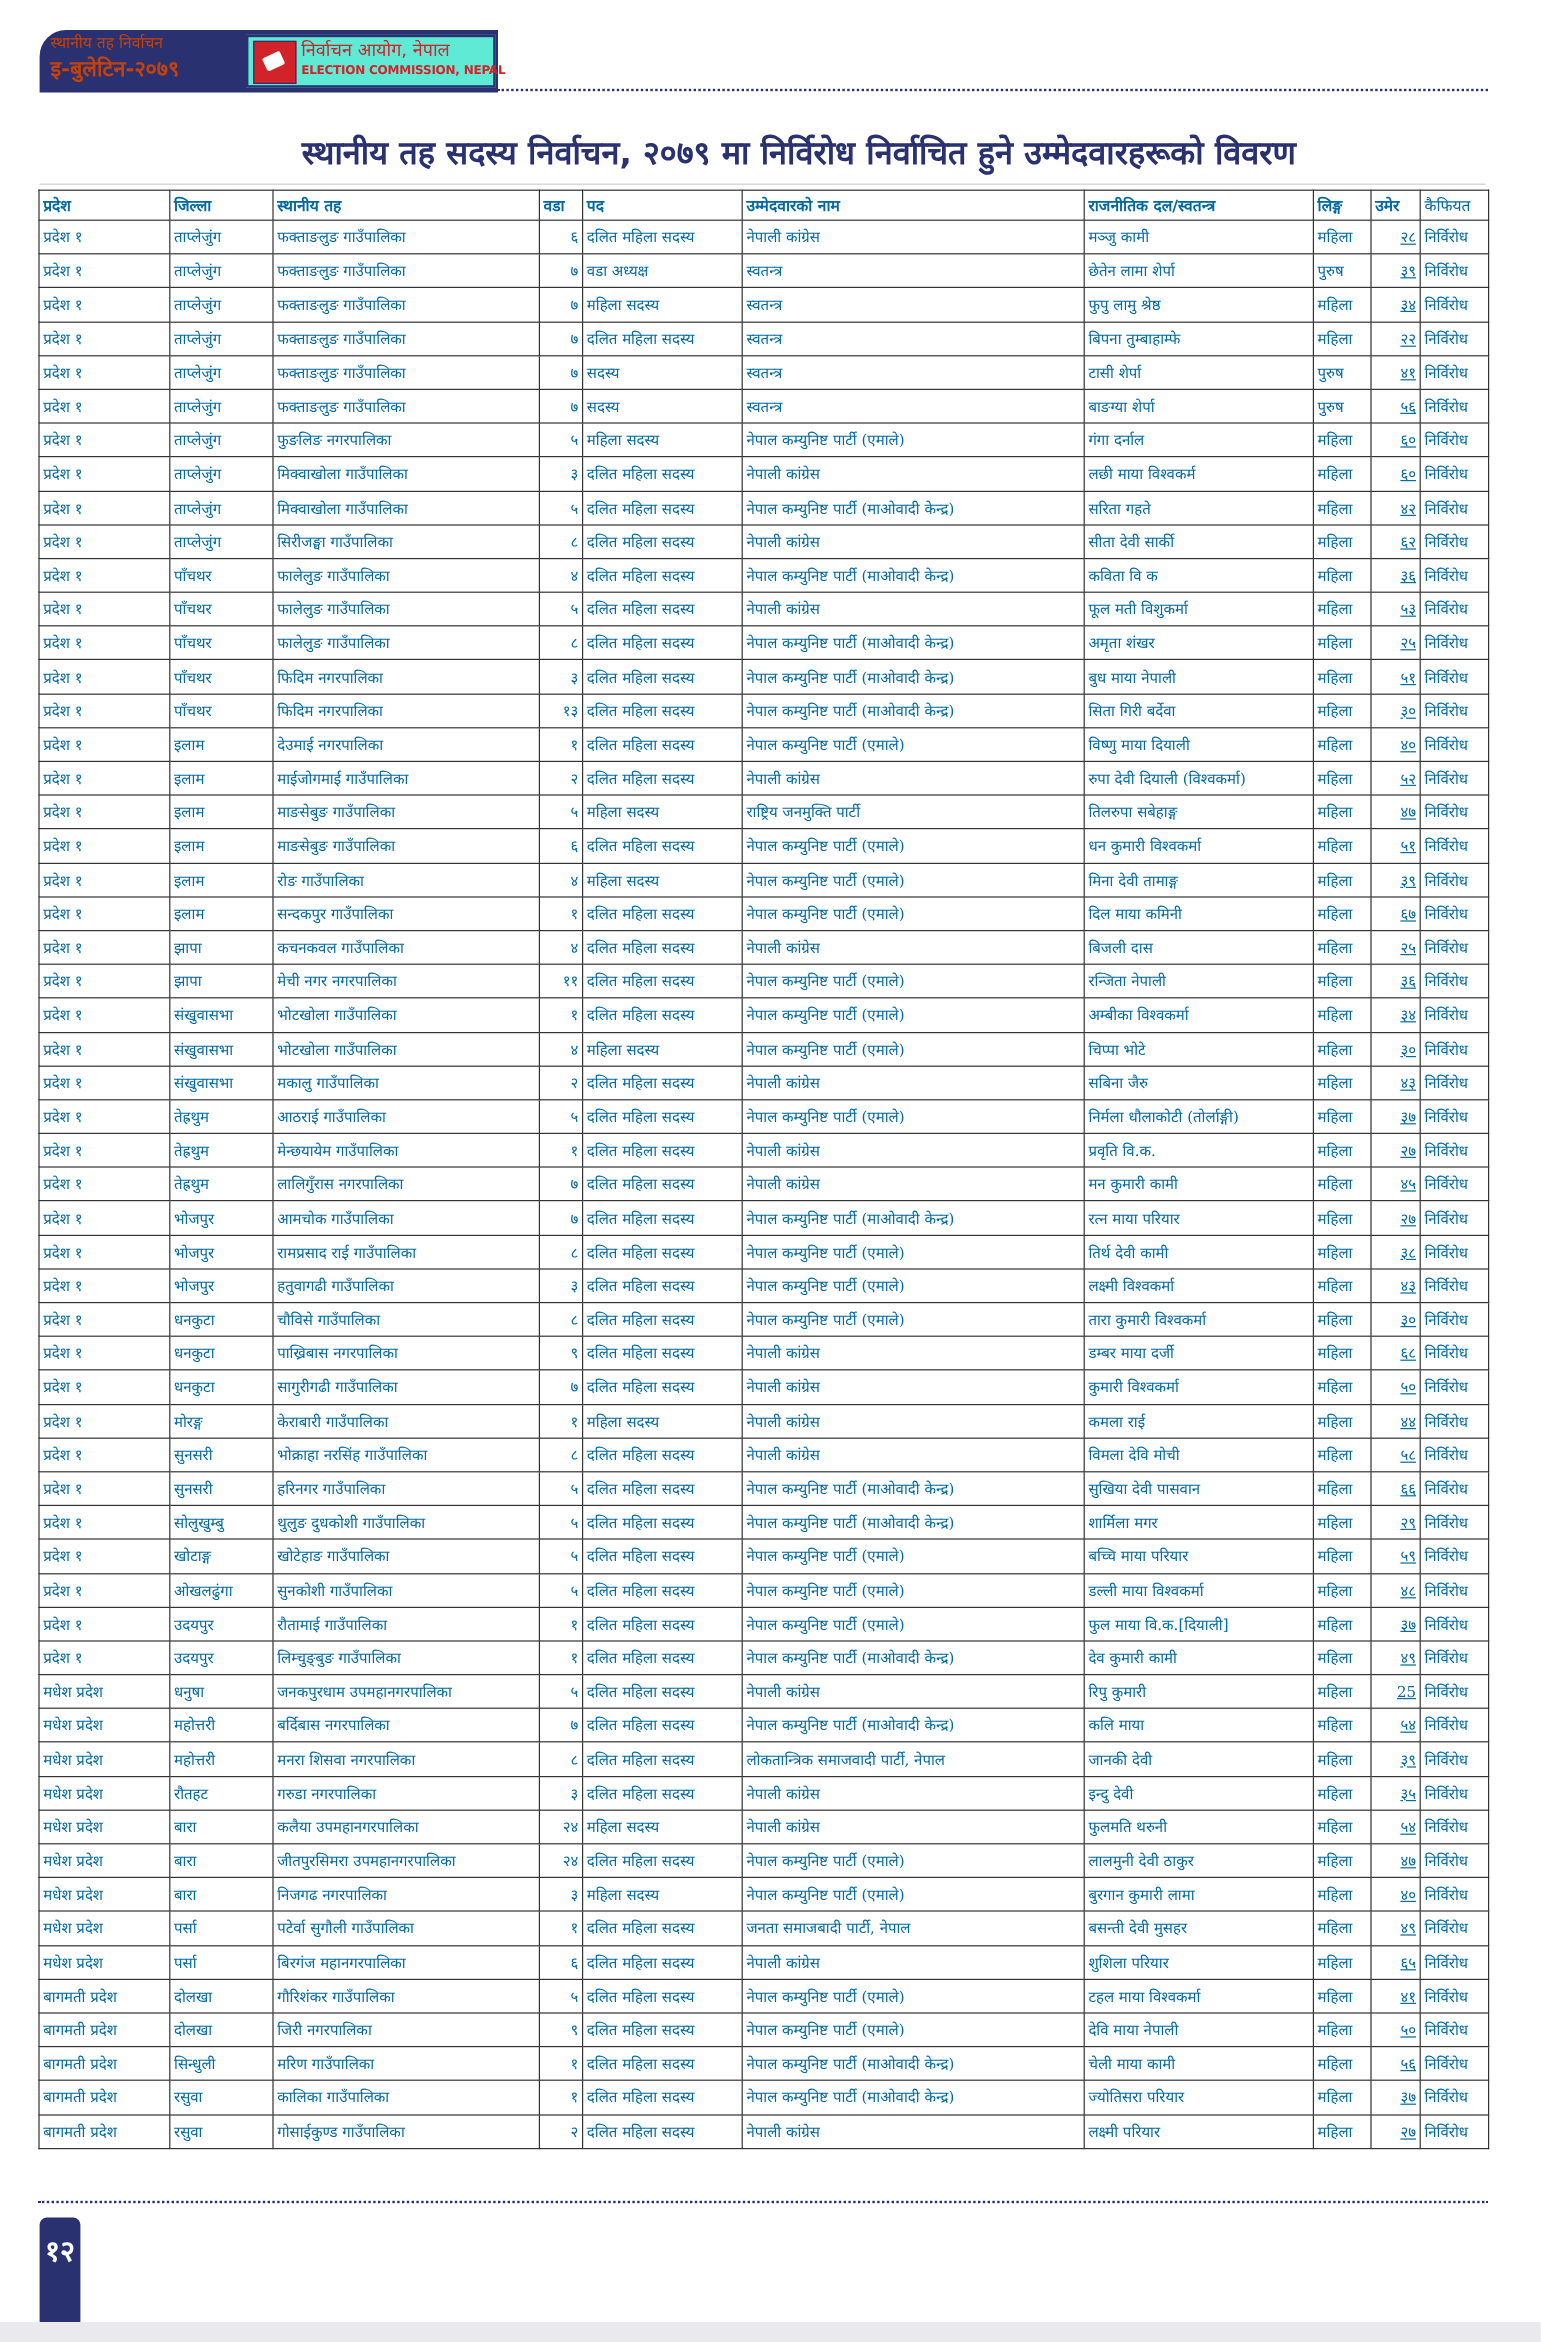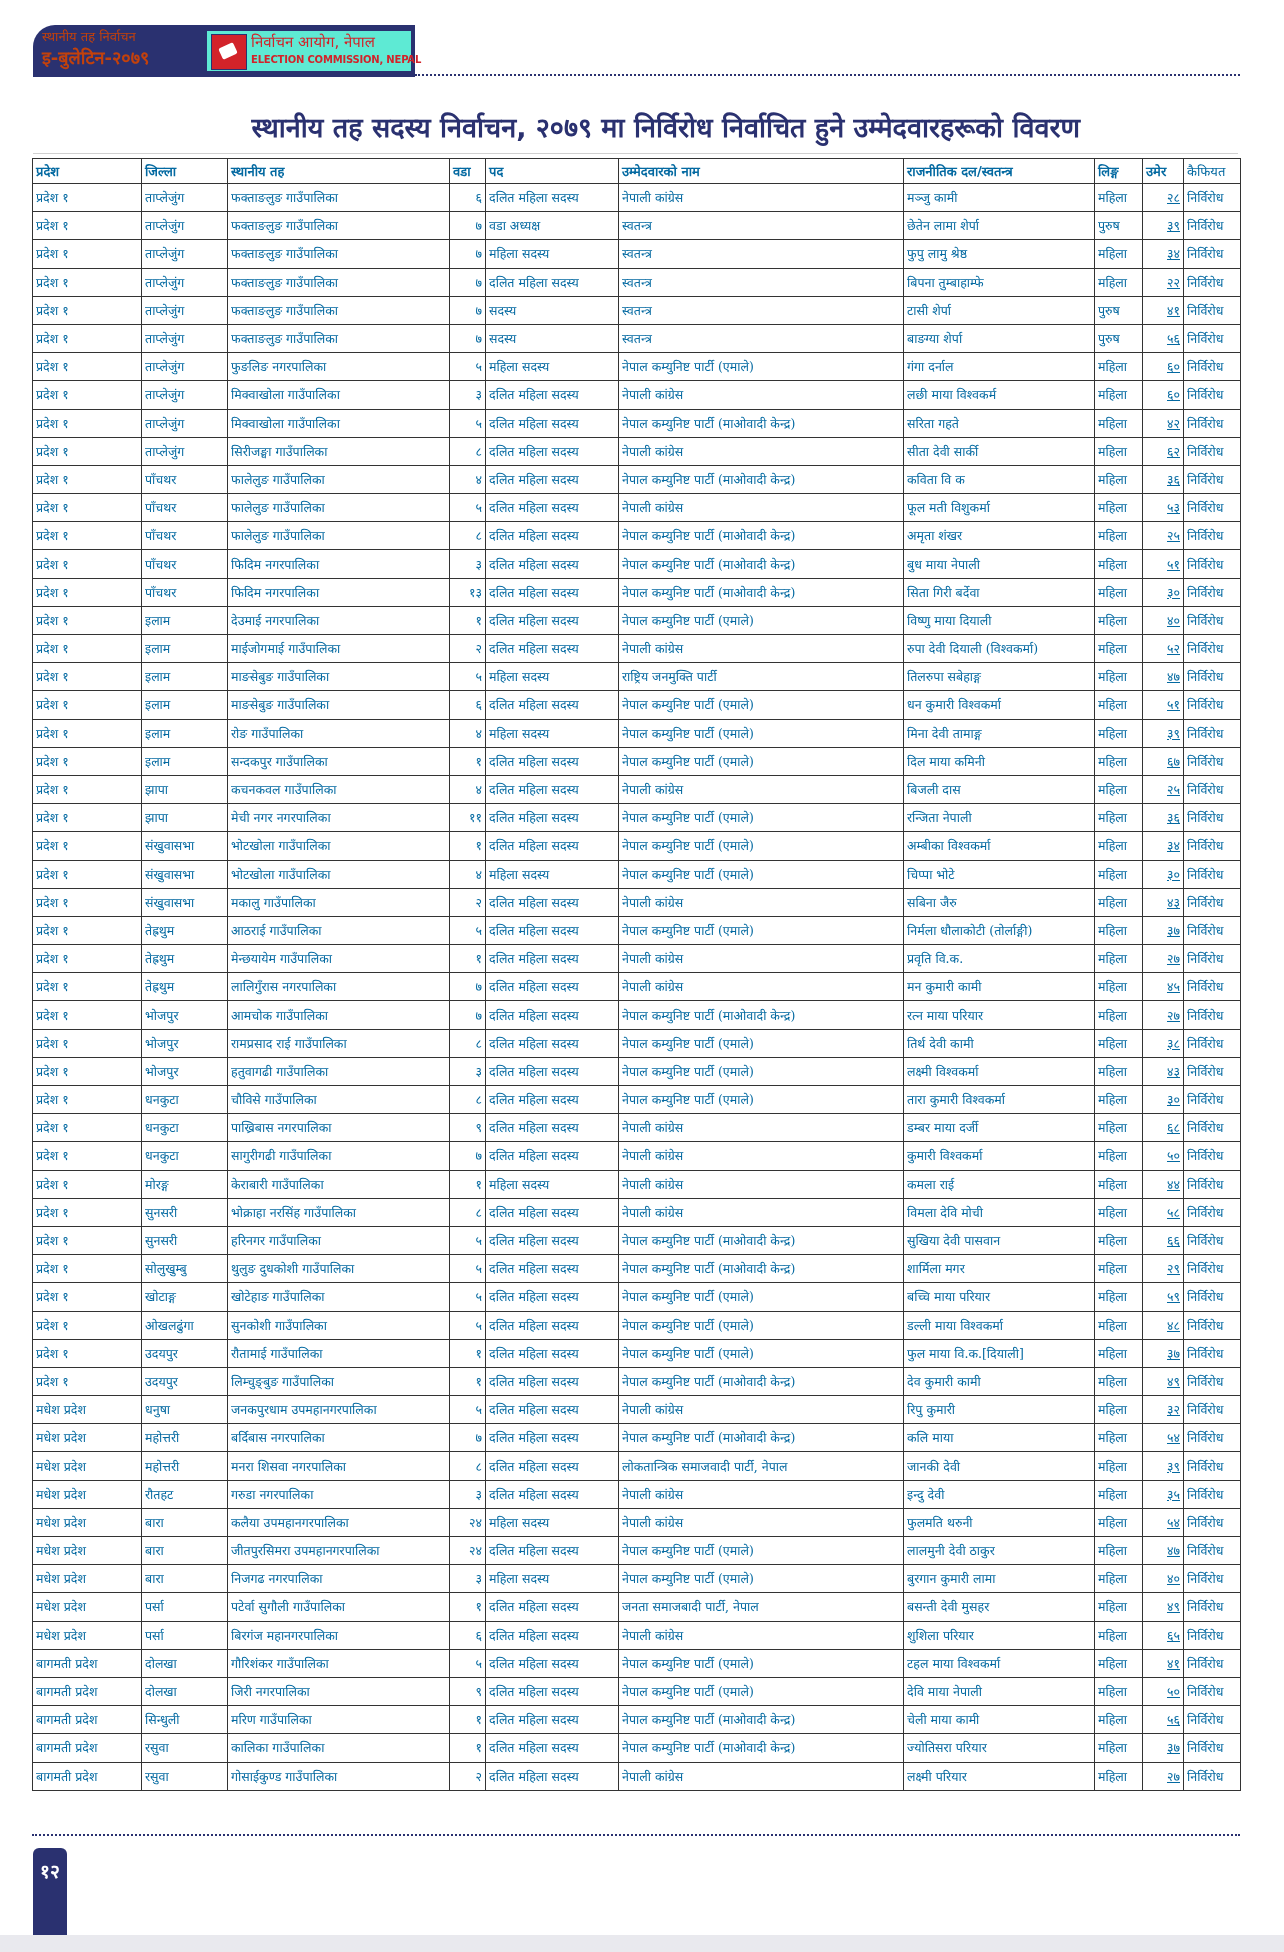--- a/index.html
+++ b/index.html
@@ -16,21 +16,21 @@
   .dot-line-top { position:absolute; left:415px; top:74px; width:825px; border-top:2px dotted #2a3170; }
   .page-title { position:absolute; left:0; width:1080px; top:108px; text-align:right; color:#2a3170; font-size:27px; font-weight:bold; white-space:nowrap; }
   .title-rule { position:absolute; left:33px; top:153px; width:1205px; border-top:1px solid #d0d0d0; }
   table.cand { position:absolute; left:32px; top:158px; width:1208px; border-collapse:collapse; table-layout:fixed; font-family:"DejaVu Serif", serif; font-size:12.5px; color:#0369a1; }
   table.cand th, table.cand td { border:1.4px solid #333; padding:0 3px; height:27.2px; white-space:nowrap; overflow:hidden; text-align:left; font-weight:normal; }
   table.cand th { font-weight:bold; height:24px; font-size:13px; }
   table.cand th.remarks { font-weight:normal; }
   table.cand td.num { text-align:right; }
   table.cand td.age { text-align:right;text-decoration:underline; }
   .dot-line-bottom { position:absolute; left:32px; top:1834px; width:1208px; border-top:2px dotted #2a3170; }
-  .page-tab { position:absolute; left:33px; top:1848px; width:34px; height:104px; background:#2a3170; border-top-left-radius:6px; border-top-right-radius:6px; color:#fff; font-size:19px; font-weight:bold; text-align:center; padding-top:10px; box-sizing:border-box; }
+  .page-tab { position:absolute; left:33px; top:1848px; width:34px; height:104px; background:#2a3170; border-top-left-radius:6px; border-top-right-radius:6px; color:#fff; font-size:24px; font-weight:bold; text-align:center; padding-top:10px; box-sizing:border-box; }
   .bottom-bar { position:absolute; left:0; top:1935px; width:1284px; height:17px; background:#e9e9ee; }
 </style>
 </head>
 <body>
 
 <div class="header-band"></div>
 <div class="bulletin-text">
   <div class="bulletin-line1">स्थानीय तह निर्वाचन</div>
   <div class="bulletin-line2">इ-बुलेटिन-२०७९</div>
 </div>
@@ -592,21 +592,21 @@
       </tr>
       <tr>
         <td>मधेश प्रदेश</td>
         <td>धनुषा</td>
         <td>जनकपुरधाम उपमहानगरपालिका</td>
         <td class="num">५</td>
         <td>दलित महिला सदस्य</td>
         <td>नेपाली कांग्रेस</td>
         <td>रिपु कुमारी</td>
         <td>महिला</td>
-        <td class="age">३२</td>
+        <td class="age">25</td>
         <td>निर्विरोध</td>
       </tr>
       <tr>
         <td>मधेश प्रदेश</td>
         <td>महोत्तरी</td>
         <td>बर्दिबास नगरपालिका</td>
         <td class="num">७</td>
         <td>दलित महिला सदस्य</td>
         <td>नेपाल कम्युनिष्ट पार्टी (माओवादी केन्द्र)</td>
         <td>कलि माया</td>

